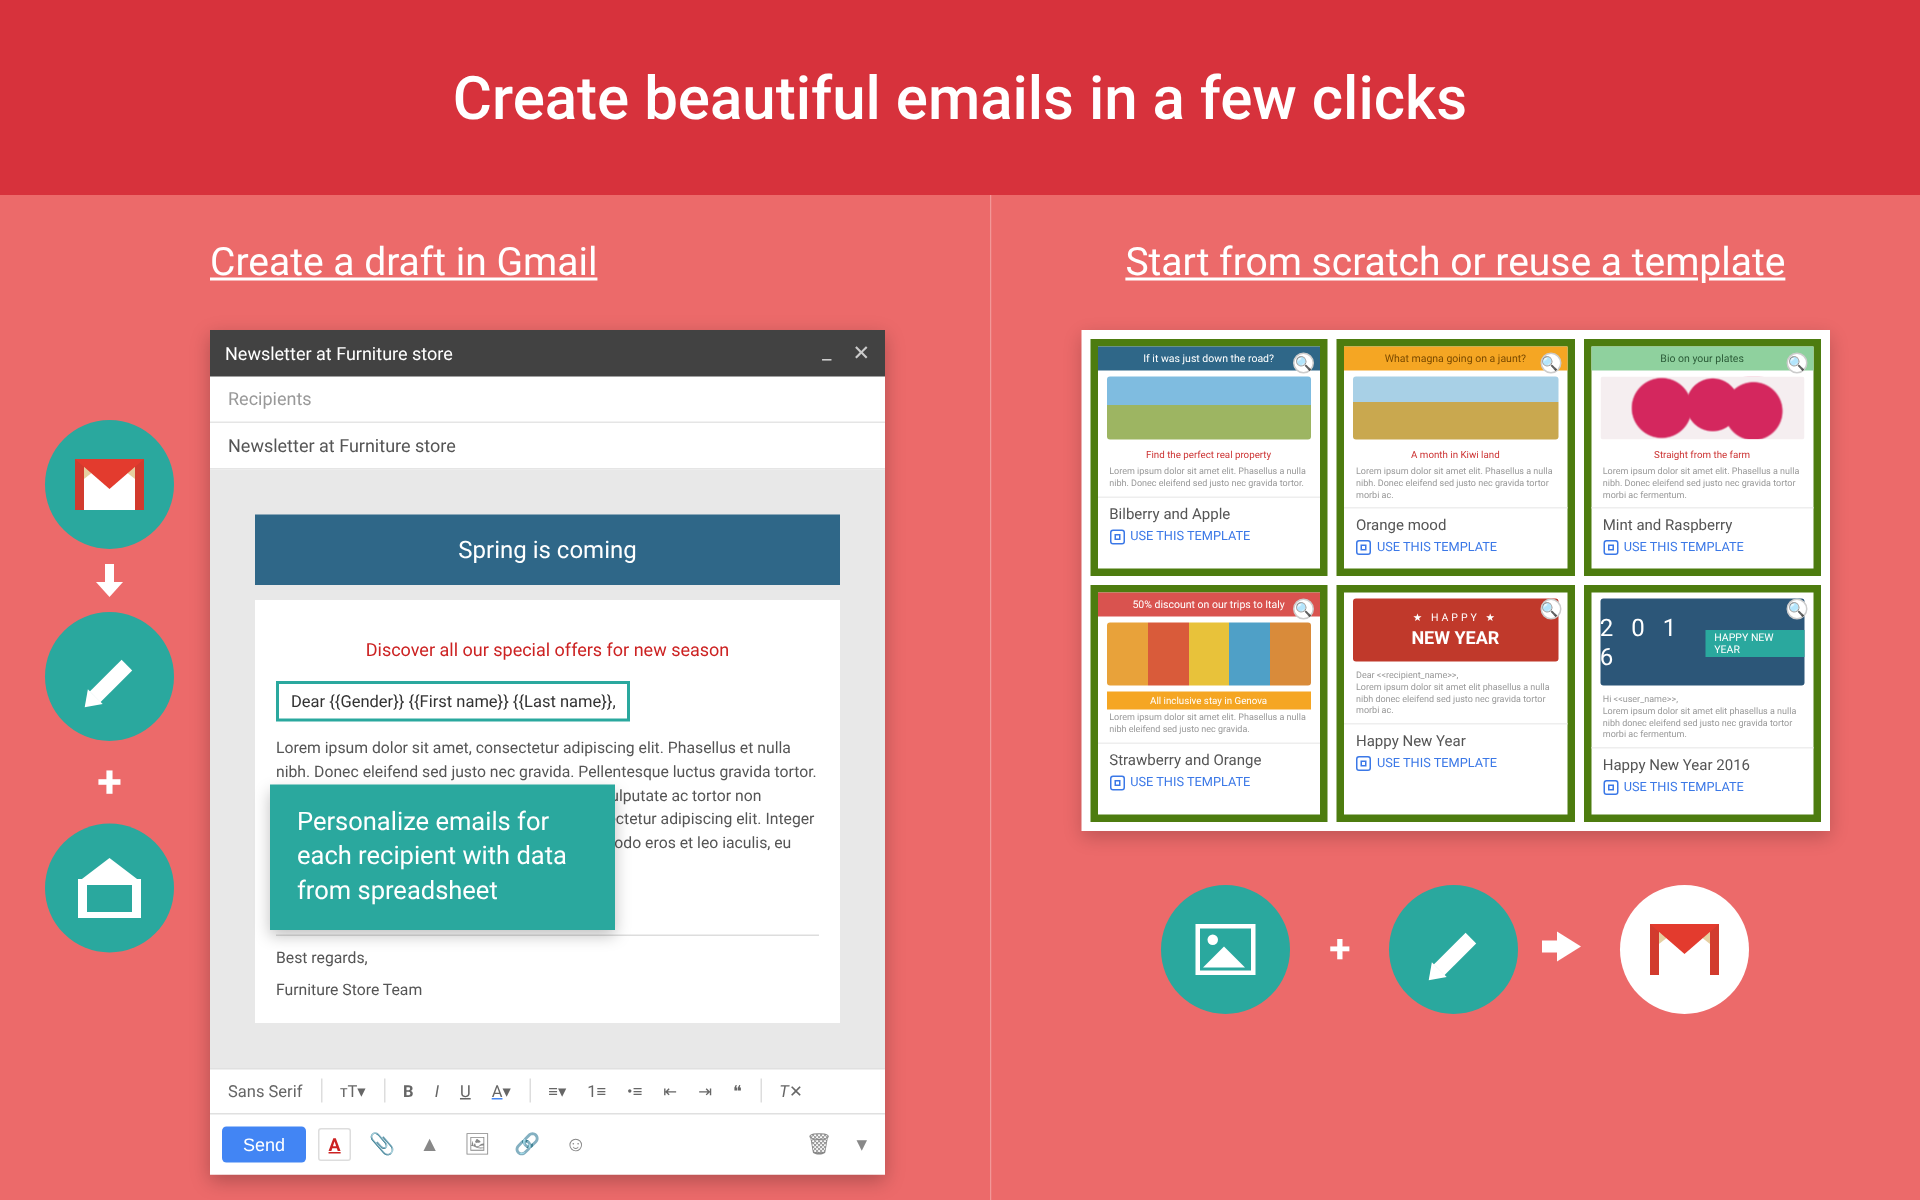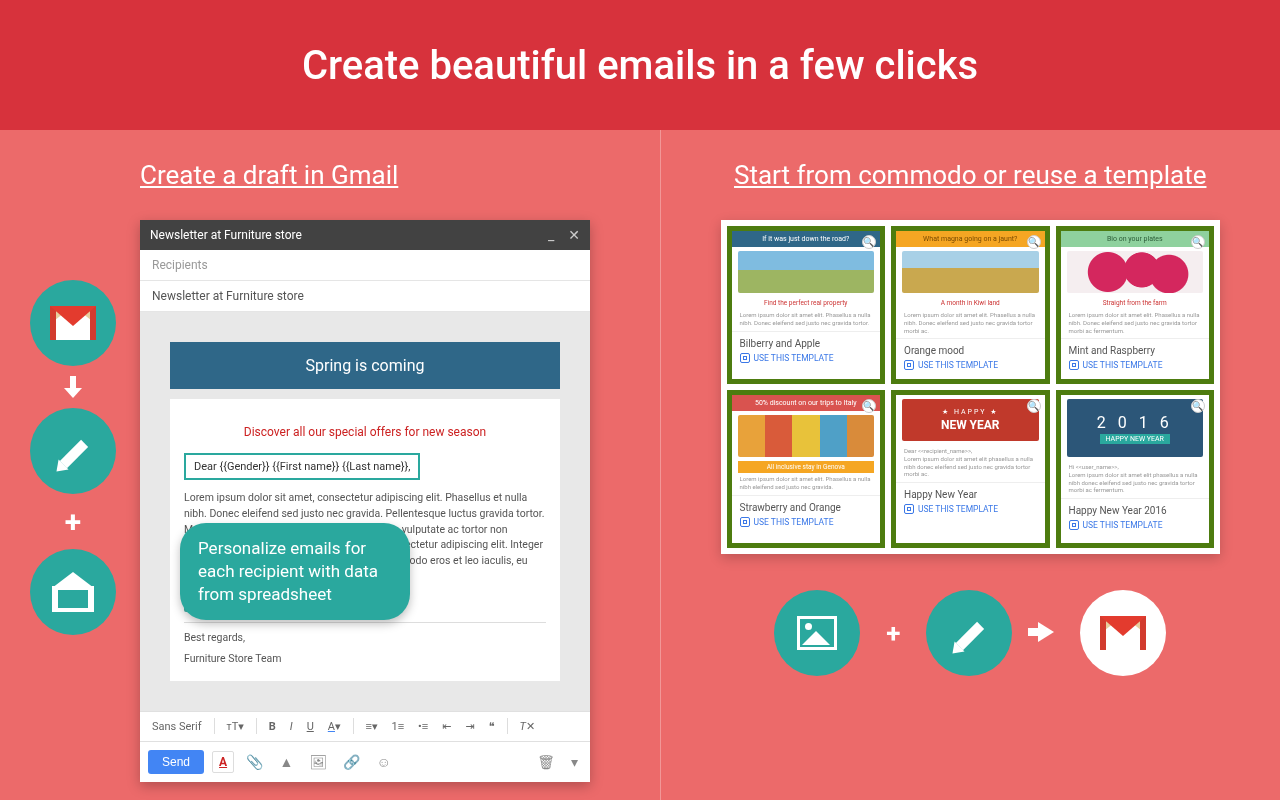--- a/index.html
+++ b/index.html
@@ -30,21 +30,21 @@
   .compose-body { padding:30px; background:#e8e8e8; }
   .newsletter-banner { background:#2f6788; color:#fff; text-align:center; padding:14px 0; font-size:16px; }
   .newsletter-area { background:#fff; padding:16px 14px; margin-top:10px; }
   .special { color:#c22; text-align:center; font-size:12px; margin:10px 0 14px; }
   .greenbox { border:2px solid #2aa89e; padding:5px 8px; font-size:11px; color:#333; margin-bottom:10px; display:inline-block; }
   .lorem { font-size:10.5px; color:#555; line-height:1.5; }
   .readmore { display:inline-block; background:#47b5ab; color:#fff; font-size:10px; padding:4px 8px; border-radius:2px; margin-top:8px; }
   .sign { font-size:10.5px; color:#555; margin-top:8px; }
   .divline { border-top:1px solid #ddd; margin-top:10px; }
 
-  .callout { position:absolute; left:180px; top:393px; background:#2aa89e; color:#fff; padding:14px 18px; font-size:17px; line-height:1.35; width:230px; box-shadow:0 4px 10px rgba(0,0,0,0.25); z-index:5;border-radius:26px;}
+  .callout { position:absolute; left:180px; top:393px; background:#2aa89e; color:#fff; padding:14px 18px; font-size:17px; line-height:1.35; width:230px; box-shadow:0 4px 10px rgba(0,0,0,0.25); z-index:5;}
 
   .toolbar { background:#fff; border-top:1px solid #e0e0e0; padding:6px 8px; display:flex; align-items:center; gap:6px; flex-wrap:wrap; color:#666; font-size:11px; }
   .tb-btn { padding:2px 4px; color:#666; display:flex; align-items:center; }
   .tb-sep { width:1px; height:16px; background:#ddd; margin:0 2px;}
   .sendbar { background:#fff; border-top:1px solid #e0e0e0; padding:8px; display:flex; align-items:center; gap:8px; }
   .send-btn { background:#4285f4; color:#fff; border:none; padding:5px 14px; border-radius:3px; font-size:12px; font-weight:500; }
   .fmt-a { border:1px solid #ddd; padding:3px 6px; color:#c22; font-size:12px; font-weight:bold; border-radius:2px;}
   .sendbar .spacer { flex:1; }
   .sendbar-icon { color:#888; font-size:14px; padding:0 4px;}
 
@@ -88,21 +88,21 @@
   .image-icon::after{content:"";position:absolute;left:2px;bottom:2px;width:0;height:0;border-left:14px solid transparent;border-right:14px solid transparent;border-bottom:14px solid #fff;}
 
   
   .img-landscape1{background:linear-gradient(#7fbce0 45%, #9db562 45%);}
   .img-landscape2{background:linear-gradient(#a8d0e6 40%, #c9a84f 40%);}
   .img-berry{background:radial-gradient(circle at 30% 50%, #d4275e 20%, transparent 21%),radial-gradient(circle at 55% 45%, #d4275e 22%, transparent 23%),radial-gradient(circle at 75% 55%, #d4275e 18%, transparent 19%),#f5eef0;}
   .img-town{background:linear-gradient(90deg,#e8a23a 0 20%,#d95b3a 20% 40%,#e8c23a 40% 60%,#4fa0c7 60% 80%,#d98b3a 80%);}
   .ny-card{background:#c0392b;display:flex;flex-direction:column;align-items:center;justify-content:center;color:#fff;gap:2px;}
   .ny-card .star{letter-spacing:2px;font-size:7px;}
   .ny-card .big{font-size:12px;font-weight:bold;}
-  .ny2016{background:#2c5678;display:flex;flex-direction:column;align-items:center;justify-content:center;color:#fff;}
+  .ny2016{background:#2c5678;display:flex;flex-direction:row;align-items:center;justify-content:center;color:#fff;}
   .ny2016 .yr{font-size:16px;letter-spacing:4px;}
   .ny2016 .sub{background:#2aa89e;font-size:7px;padding:1px 6px;margin-top:2px;}
 </style>
 </head>
 <body>
 
 <div class="header">
   <h1>Create beautiful emails in a few clicks</h1>
 </div>
 
@@ -190,21 +190,21 @@
         <span class="spacer"></span>
         <span class="sendbar-icon">🗑</span>
         <span class="sendbar-icon">▾</span>
       </div>
     </div>
 
     <div class="callout">Personalize emails for each recipient with data from spreadsheet</div>
   </div>
 
   <div class="panel right">
-    <div class="panel-title">Start from commodo or reuse a template</div>
+    <div class="panel-title">Start from scratch or reuse a template</div>
 
     <div class="templates">
 
       <div class="tpl">
         <div class="tpl-banner" style="background:#2f6788">If it was just down the road?</div>
         <div class="tpl-zoom">🔍</div>
         <div class="tpl-img img-landscape1"></div>
         <div class="tpl-caption">Find the perfect real property</div>
         <div class="tpl-text">Lorem ipsum dolor sit amet elit. Phasellus a nulla nibh. Donec eleifend sed justo nec gravida tortor.</div>
         <div class="tpl-name">Bilberry and Apple</div>

